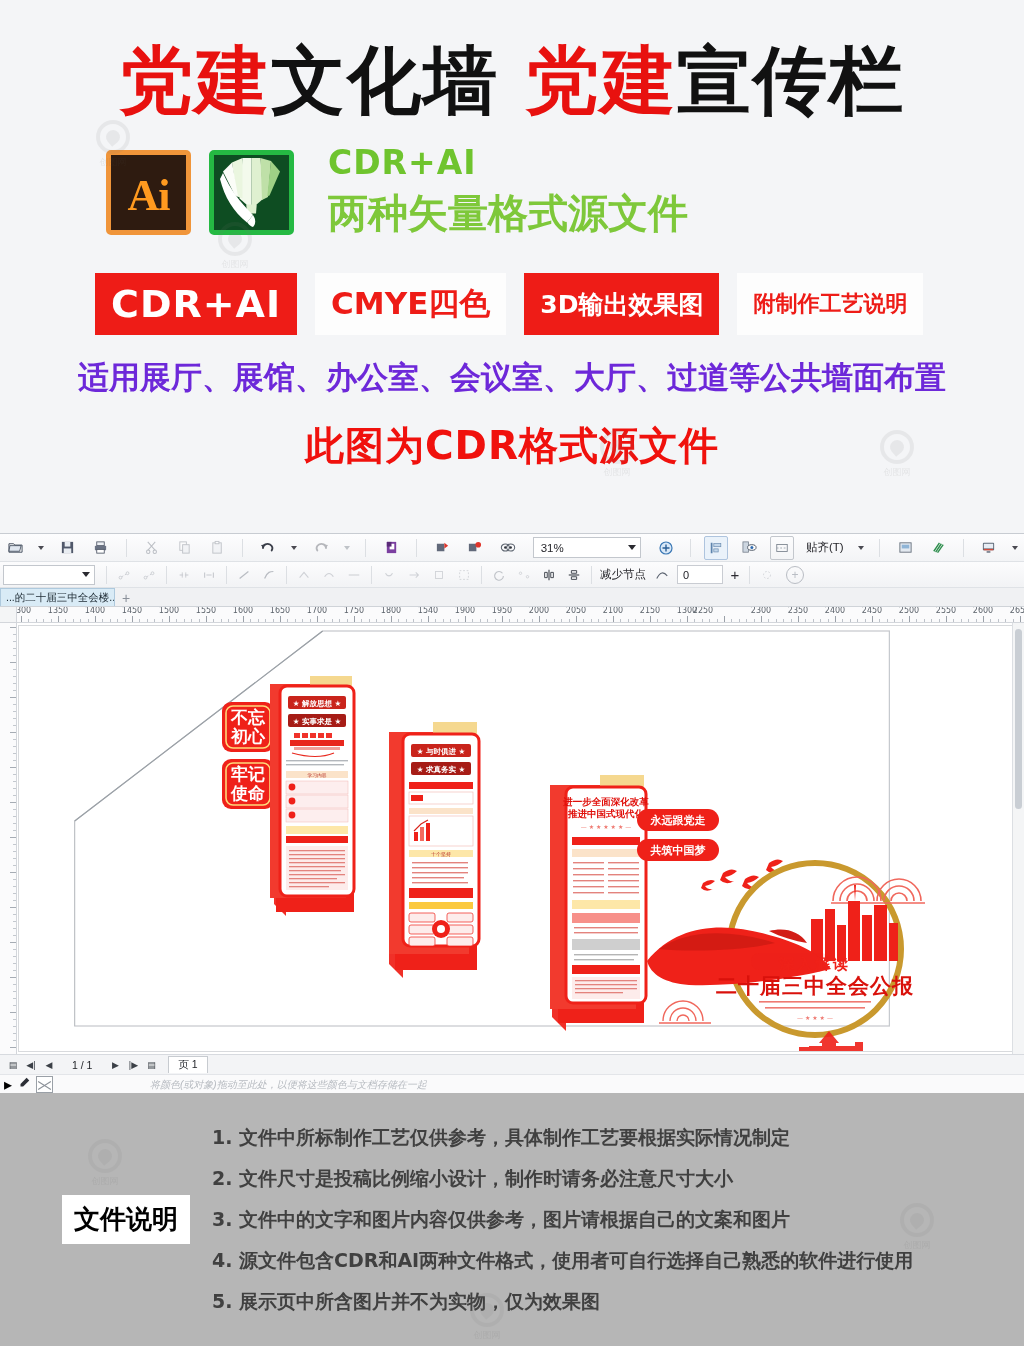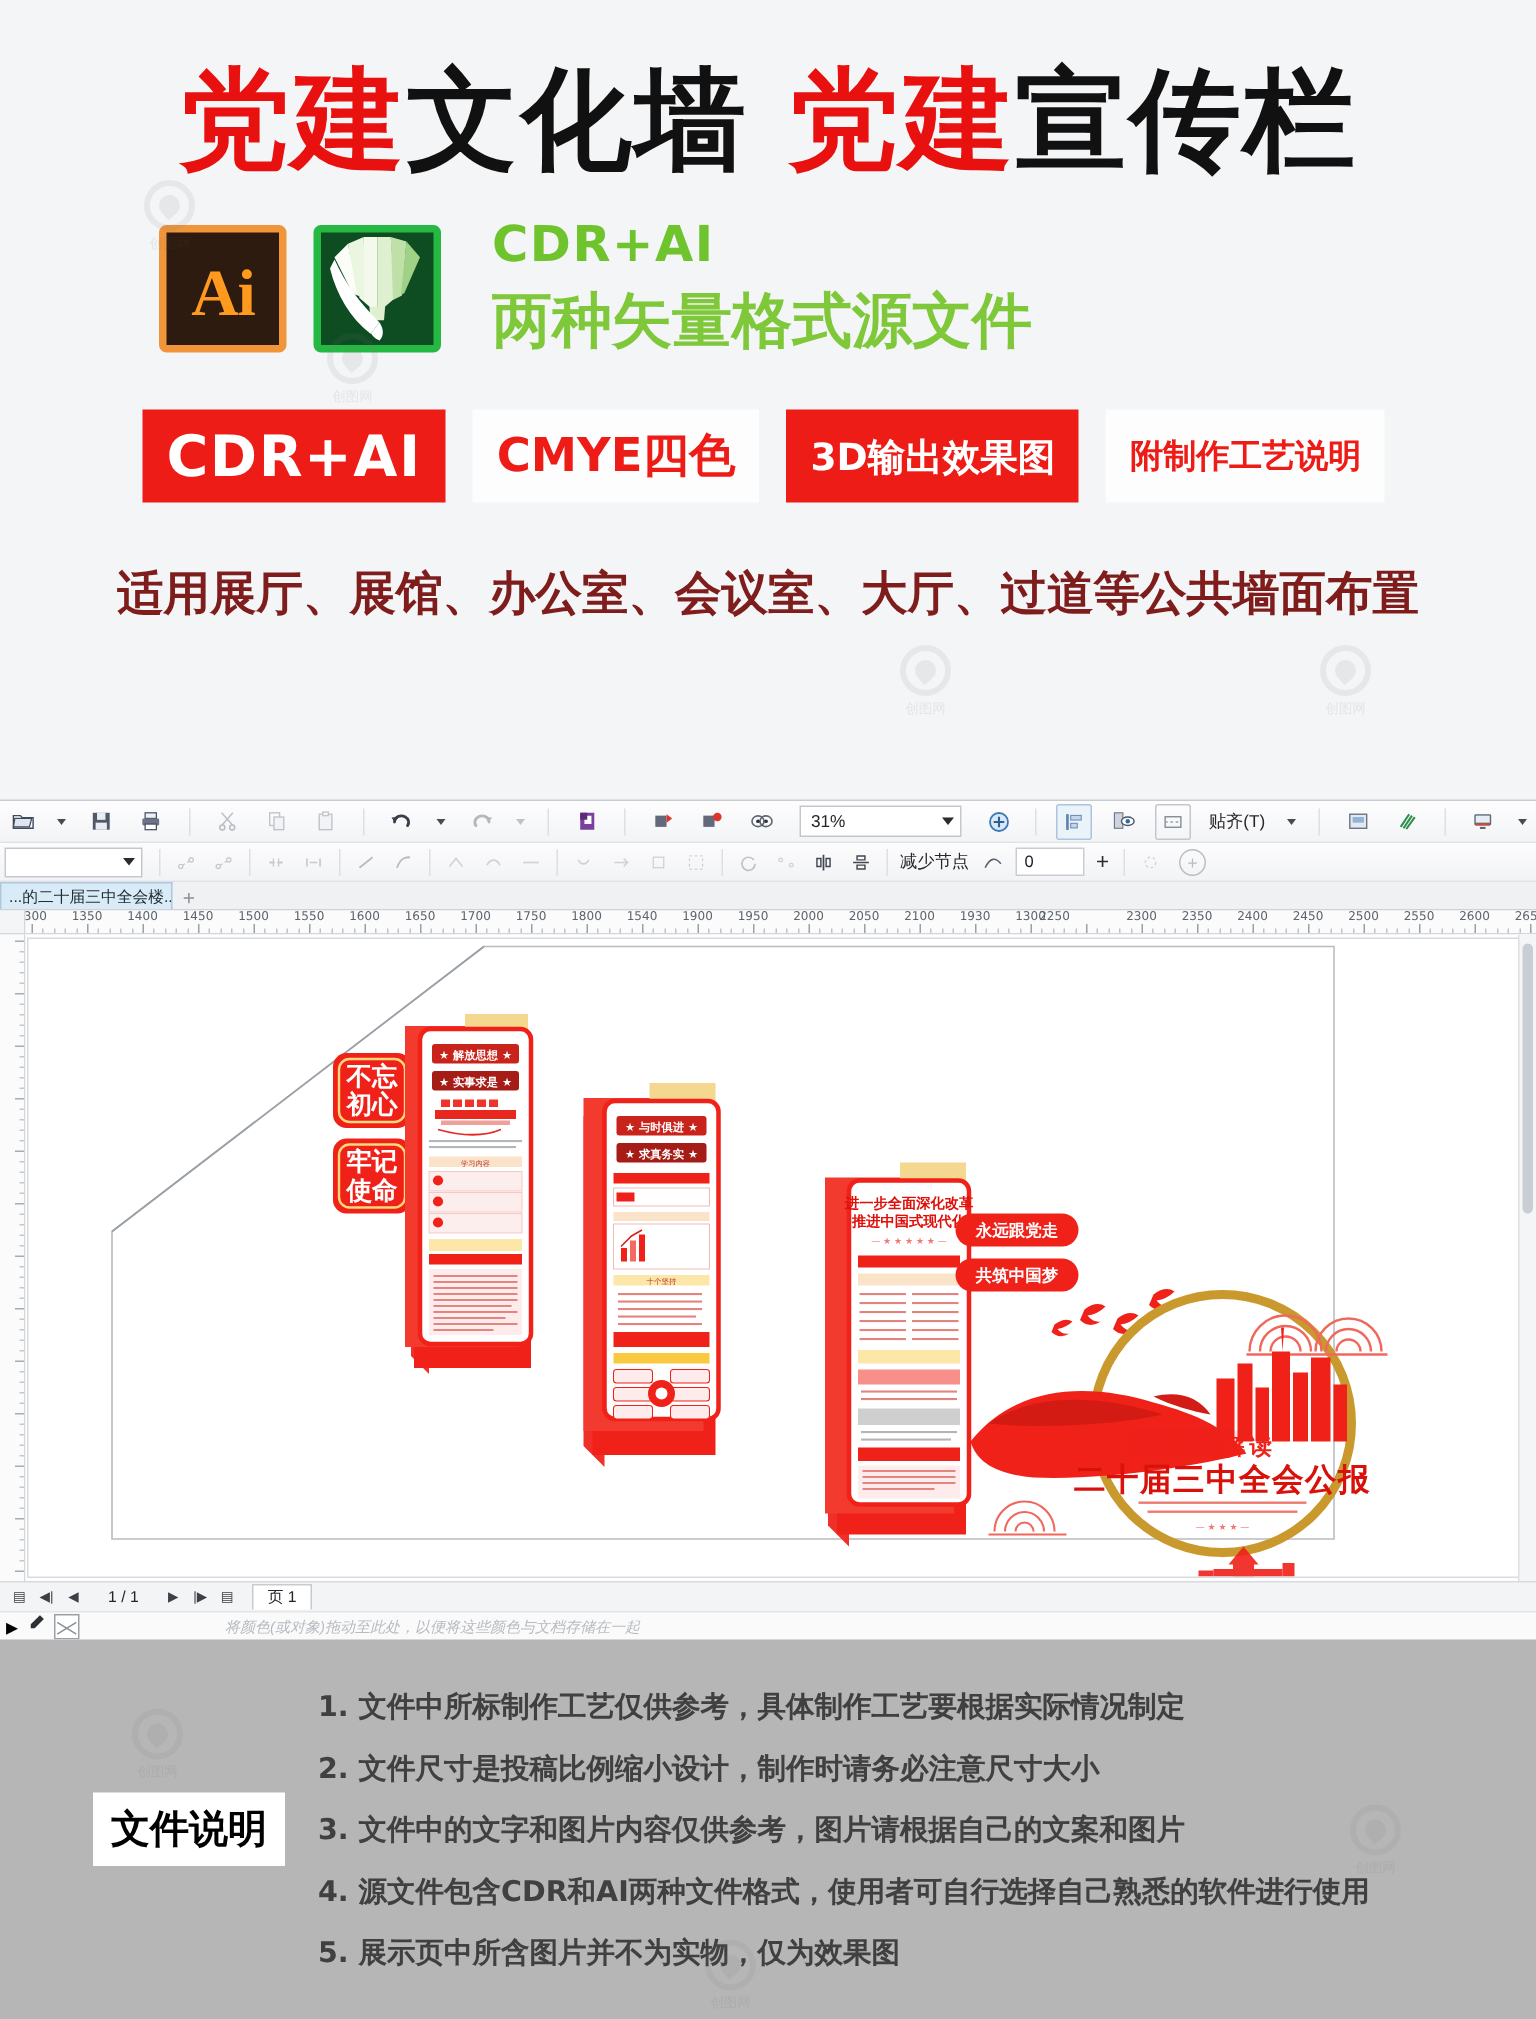--- a/index.html
+++ b/index.html
@@ -86,22 +86,22 @@
     white-space: nowrap;
   }
   .badge.filled { background: #ee1c17; color: #fff; }
   .badge.outline { background: #fdfdfd; color: #ee1c17; }
   .badge.b1 { font-size: 38px; letter-spacing: 1px; }
   .badge.b2 { font-size: 31px; }
   .badge.b3 { font-size: 25px; }
   .badge.b4 { font-size: 22px; }
 
   .tagline {
-    text-align: center; margin-top: 40px;
-    font-size: 31px; font-weight: bold; color: #7f1d1d;
+    text-align: center; margin-top: 22px;
+    font-size: 31px; font-weight: bold; color: #6d28d9;
     letter-spacing: 0px;
     font-family: "DejaVu Sans", sans-serif;
   }
   .subline {
     text-align: center; margin-top: 20px;
     font-size: 39px; font-weight: bold; color: #f0110d;
     letter-spacing: 1px;
     font-family: "DejaVu Sans", sans-serif;
   }
 
@@ -375,20 +375,21 @@
   </div>
 
   <div class="badges">
     <div class="badge filled b1">CDR+AI</div>
     <div class="badge outline b2">CMYE四色</div>
     <div class="badge filled b3">3D输出效果图</div>
     <div class="badge outline b4">附制作工艺说明</div>
   </div>
 
   <div class="tagline">适用展厅、展馆、办公室、会议室、大厅、过道等公共墙面布置</div>
+  <div class="subline">此图为CDR格式源文件</div>
 
   <div class="wm" style="left:96px; top:120px;"><div class="ring"></div><span>创图网</span></div>
   <div class="wm" style="left:218px; top:222px;"><div class="ring"></div><span>创图网</span></div>
   <div class="wm" style="left:600px; top:430px;"><div class="ring"></div><span>创图网</span></div>
   <div class="wm" style="left:880px; top:430px;"><div class="ring"></div><span>创图网</span></div>
 </section>
 
 <section class="app">
 
   <div class="toolbar">
@@ -760,21 +761,21 @@
           <div class="tk minor" style="left: 573.8px;"></div>
           <div class="tk minor" style="left: 581.2px;"></div>
           <div class="tk minor" style="left: 588.6px;"></div>
           <div class="tk" style="left: 596px;"></div>
           <div class="lbl" style="left: 596px;">2100</div>
           <div class="tk minor" style="left: 603.4px;"></div>
           <div class="tk minor" style="left: 610.8px;"></div>
           <div class="tk minor" style="left: 618.2px;"></div>
           <div class="tk minor" style="left: 625.6px;"></div>
           <div class="tk" style="left: 633px;"></div>
-          <div class="lbl" style="left: 633px;">1930</div>
+          <div class="lbl" style="left: 633px;">2150</div>
           <div class="tk minor" style="left: 640.4px;"></div>
           <div class="tk minor" style="left: 647.8px;"></div>
           <div class="tk minor" style="left: 655.2px;"></div>
           <div class="tk minor" style="left: 662.6px;"></div>
           <div class="tk" style="left: 670px;"></div>
           <div class="lbl" style="left: 670px;">1300</div>
           <div class="tk minor" style="left: 677.4px;"></div>
           <div class="tk minor" style="left: 684.8px;"></div>
           <div class="tk minor" style="left: 692.2px;"></div>
           <div class="tk minor" style="left: 699.6px;"></div>

